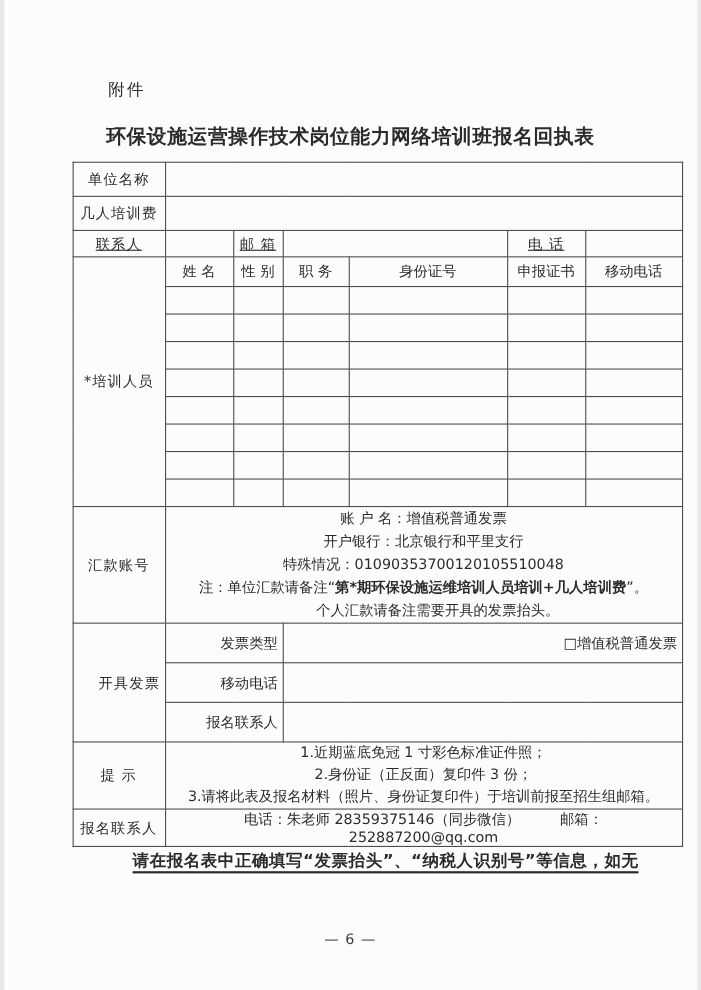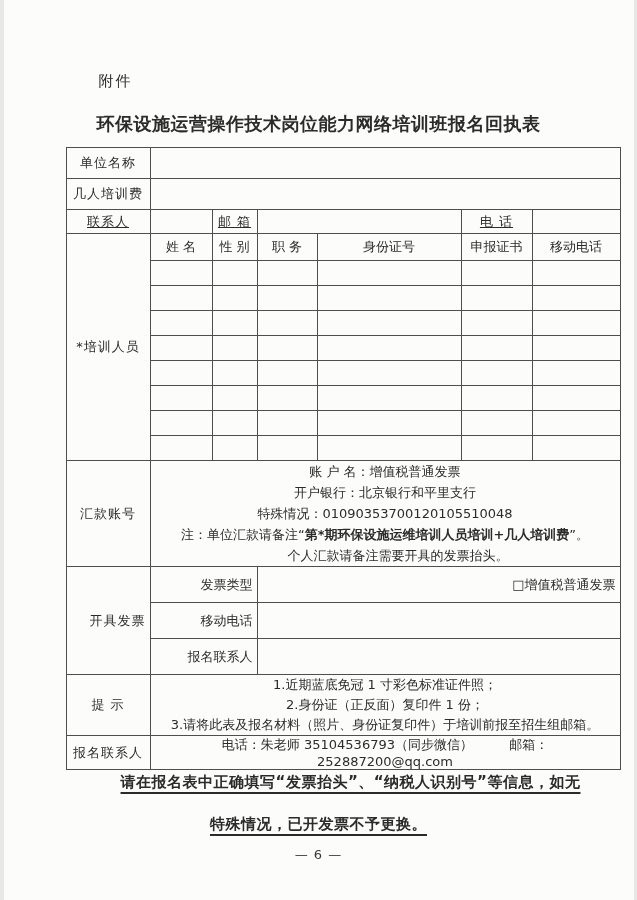--- a/index.html
+++ b/index.html
@@ -183,32 +183,31 @@
         <td colspan="4"></td>
       </tr>
       <tr class="h36">
         <td colspan="2">报名联系人</td>
         <td colspan="4"></td>
       </tr>
       <tr>
         <td class="lbl">提 示</td>
         <td colspan="6" class="tips-cell">
           <div>1.近期蓝底免冠 1 寸彩色标准证件照；</div>
-          <div>2.身份证（正反面）复印件 1 份；</div>
+          <div>2.身份证（正反面）复印件 3 份；</div>
           <div>3.请将此表及报名材料（照片、身份证复印件）于培训前报至招生组邮箱。</div>
         </td>
       </tr>
       <tr>
         <td class="lbl">报名联系人</td>
         <td colspan="6" class="contact-cell">
-          <span>电话：朱老师 35104536793（同步微信）</span>
+          <span>电话：朱老师 28359375146（同步微信）</span>
           <span class="contact-email">邮箱：252887200@qq.com</span>
         </td>
       </tr>
     </tbody>
   </table>
 
   <div class="notice-line n1"><span>请在报名表中正确填写“发票抬头”、“纳税人识别号”等信息，如无</span></div>
-  <div class="notice-line n2"><span>特殊情况，已开发票不予更换。</span></div>
 
   <div class="page-number">— 6 —</div>
 
 </div>
 
 </body></html>

